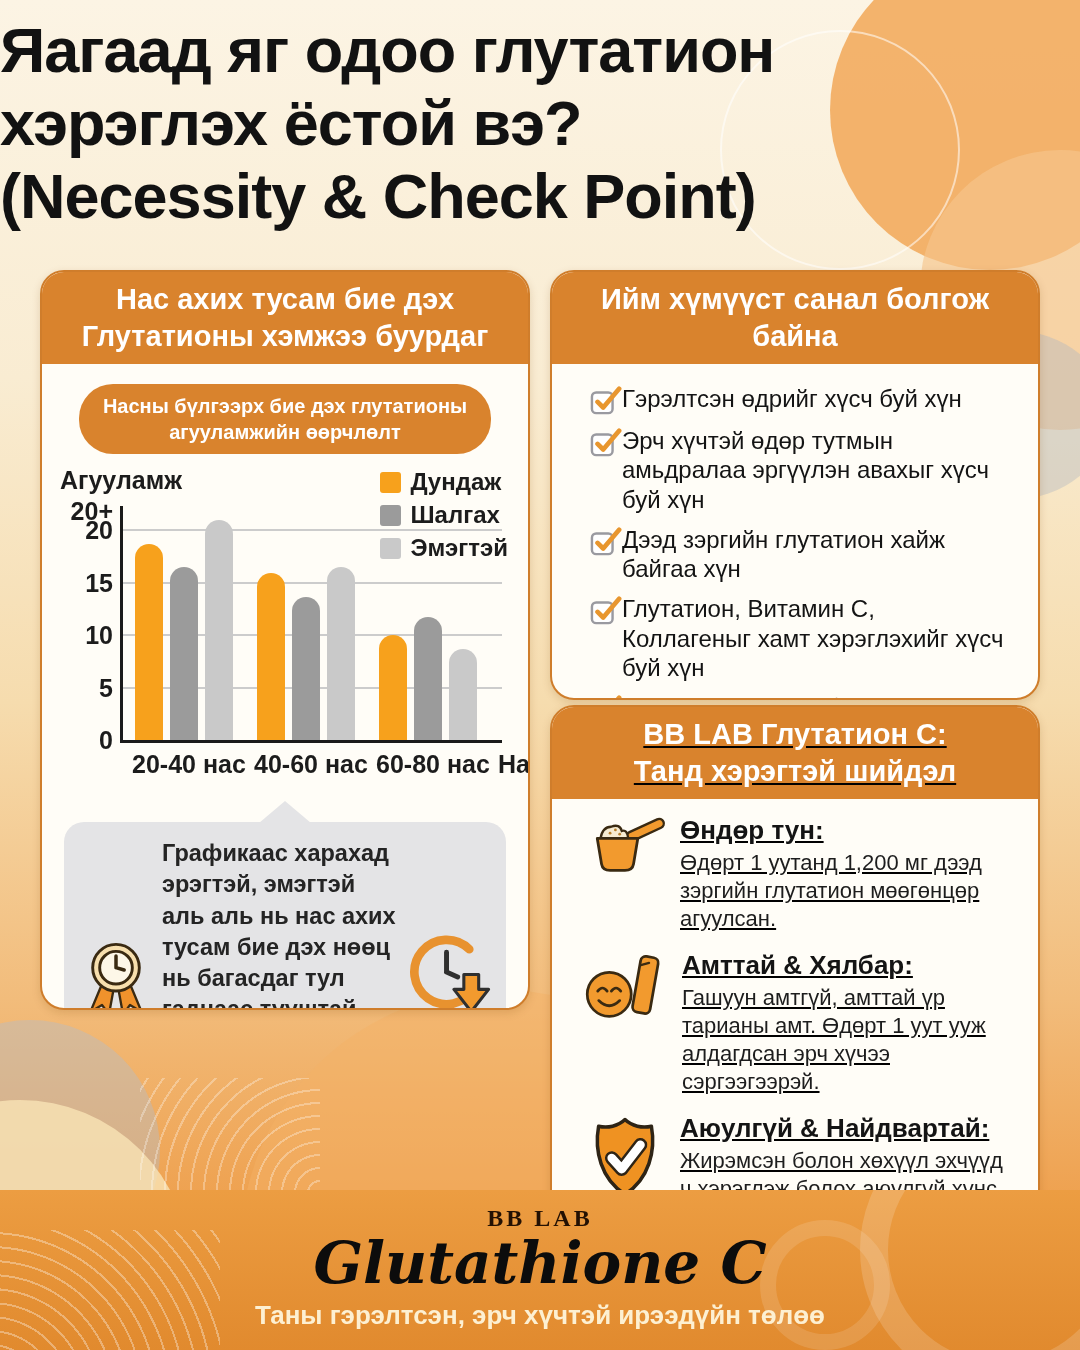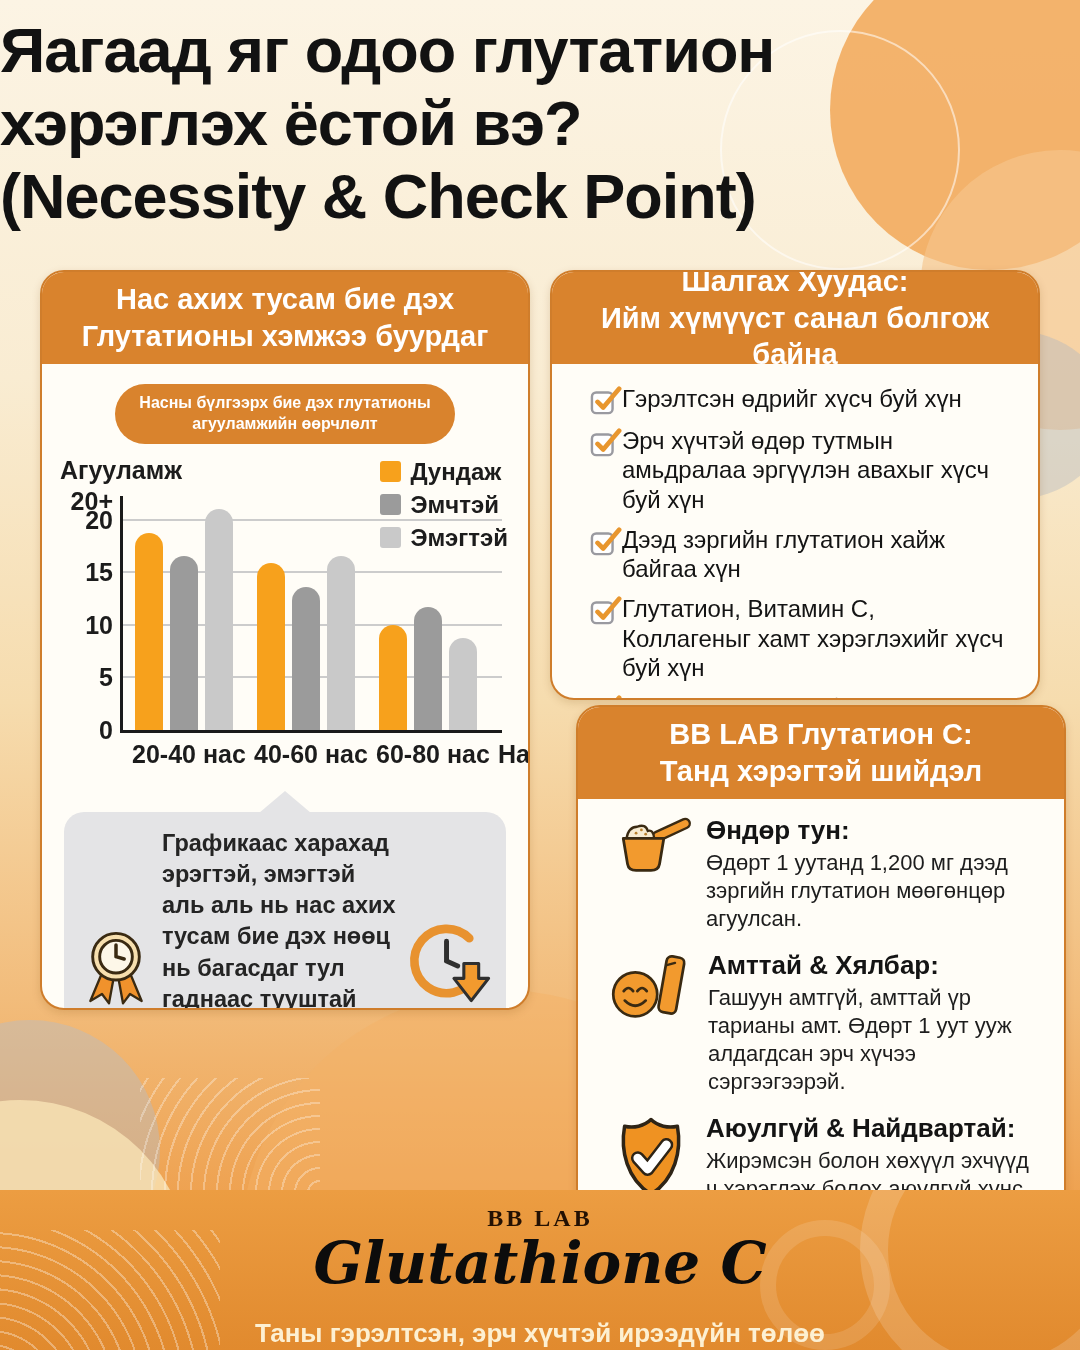--- a/index.html
+++ b/index.html
@@ -24,26 +24,26 @@
   .title { position:absolute; top:14px; left:0; right:0; text-align:left; color:#121212;
            font-weight:800; font-size:63px; line-height:1.16; letter-spacing:-1px; }
 
   
   .card { position:absolute; background:#fffdf7; border:2px solid #cf7d2b; border-radius:24px; overflow:hidden;
           box-shadow:0 3px 8px rgba(120,70,10,.18); display:flex; flex-direction:column; }
   .card-header { background:#d9832d; color:#ffffff; text-align:center; font-weight:700; font-size:29px;
                  line-height:1.26; padding:13px 6px; min-height:92px; display:flex; flex-direction:column; justify-content:center; }
   .card-left   { left:40px;  top:270px; width:490px; height:740px; }
   .card-check  { left:550px; top:270px; width:490px; height:430px; }
-  .card-sol    { left:576px; top:705px; width:490px; height:549px; }
+  .card-sol    { left:550px; top:705px; width:490px; height:549px;text-decoration:underline; }
   .card-body { flex:1; padding:0 16px 14px 16px; }
 
   
   .pill { margin:20px auto 0 auto; width:fit-content; background:#d9832d; color:#fff; font-weight:700;
-          font-size:16px; line-height:1.3; text-align:center; padding:9px 24px; border-radius:34px; }
+          font-size:20px; line-height:1.3; text-align:center; padding:9px 24px; border-radius:34px; }
 
   
   .chart-area { position:relative; margin-top:12px; height:318px; }
   .axis-title { position:absolute; left:2px; top:0; font-size:25px; font-weight:600; color:#1c1c1c; }
   .legend { position:absolute; right:4px; top:2px; display:flex; flex-direction:column; gap:5px; z-index:3; }
   .legend-item { display:flex; align-items:center; gap:9px; font-size:24px; font-weight:600; color:#1c1c1c; }
   .swatch { width:21px; height:21px; border-radius:3px; display:inline-block; }
   .plot { position:absolute; left:62px; right:10px; top:40px; height:237px;
           border-left:3px solid #1a1a1a; border-bottom:3px solid #1a1a1a; }
   .gridline { position:absolute; left:0; right:0; height:2px; background:#cccccc; z-index:0; }
@@ -81,21 +81,21 @@
             background:linear-gradient(180deg,#ec9d42 0%,#e18a2e 100%); text-align:center; }
   .f-deco { position:absolute; border-radius:50%; pointer-events:none; }
   .f-rings { left:-10px; top:40px; width:230px; height:170px; border-radius:0;
              background:repeating-radial-gradient(circle at 0% 100%, rgba(255,255,255,0) 0 12px, rgba(255,255,255,.33) 12px 14px); }
   .f-swirl1 { right:-60px; top:-80px; width:280px; height:280px; border:28px solid rgba(255,255,255,.16); }
   .f-swirl2 { right:190px; top:30px; width:130px; height:130px; border:16px solid rgba(255,255,255,.13); }
   .brand { margin-top:15px; font-family:"Liberation Serif","DejaVu Serif",serif; font-weight:700;
            font-size:24px; letter-spacing:3px; color:#241103; position:relative; }
   .product { font-family:"DejaVu Serif","Liberation Serif",serif; font-style:italic; font-weight:700;
              font-size:58px; color:#0c0c0c; line-height:1.08; position:relative; }
-  .tagline { margin-top:23px; font-size:26px; font-weight:600; color:#fdf0d2; position:relative; }
+  .tagline { margin-top:5px; font-size:26px; font-weight:600; color:#fdf0d2; position:relative; }
 </style>
 </head>
 <body>
 
 <div class="page">
 
   <div class="deco deco-tr1"></div>
   <div class="deco deco-tr2b"></div>
   <div class="deco deco-tr3"></div>
   <div class="deco deco-tr4"></div>
@@ -123,21 +123,21 @@
 
       <div class="chart-area">
         <div class="axis-title">Агууламж</div>
         <div class="legend">
             <div class="legend-item">
               <span class="swatch" style="background: rgb(247, 161, 28);"></span>
               <span>Дундаж</span>
             </div>
             <div class="legend-item">
               <span class="swatch" style="background: rgb(155, 155, 155);"></span>
-              <span>Эмчтэй</span>
+              <span>Шалгах</span>
             </div>
             <div class="legend-item">
               <span class="swatch" style="background: rgb(201, 201, 201);"></span>
               <span>Эмэгтэй</span>
             </div>
           </div>
         <div class="plot">
           <span class="ytick" style="bottom:214px">20+</span>
           <div class="bars-row">
               <div class="bar-group">
@@ -191,21 +191,20 @@
             <path d="M36 34 L36 18 M36 34 L45 38" stroke="#2f2f2f" stroke-width="4" stroke-linecap="round" fill="none"></path>
             <polygon points="50,36 62,36 62,48 70,48 56,66 42,48 50,48" fill="#f29a2e" stroke="#2f2f2f" stroke-width="2.5" stroke-linejoin="round"></polygon>
           </svg>
         </span>
       </div>
     </div>
   </div>
 
   <div class="card card-check">
     <div class="card-header">
-      <div>Шалгах Хуудас:</div>
       <div>Ийм хүмүүст санал болгож байна</div>
     </div>
     <div class="card-body">
       <ul class="check-list">
           <li>
             <svg viewBox="0 0 34 32" width="32" height="30">
               <rect x="2" y="8" width="22" height="22" rx="4.5" fill="#ffffff" stroke="#9a9aa0" stroke-width="2.6"></rect>
               <path d="M8 18 L14 24 L31 4" fill="none" stroke="#e8962e" stroke-width="5" stroke-linecap="round" stroke-linejoin="round"></path>
             </svg>
             <span>Гэрэлтсэн өдрийг хүсч буй хүн</span>

